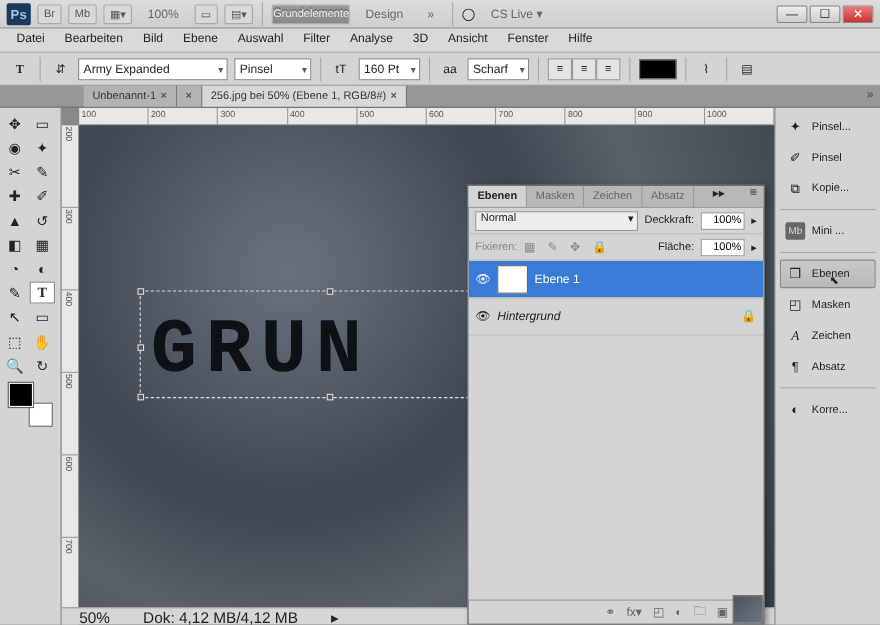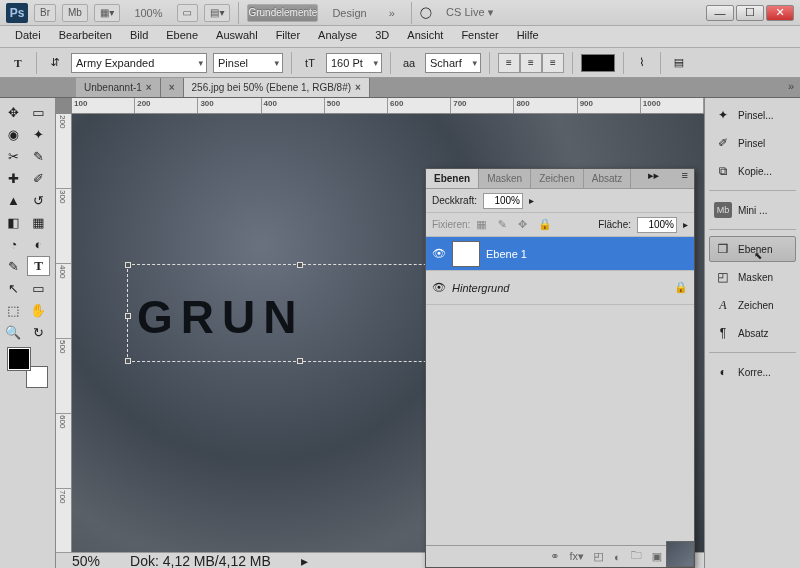--- a/index.html
+++ b/index.html
@@ -45,26 +45,26 @@
 .tool { width: 23px; height: 20px; border: 1px solid transparent; display: flex; align-items: center; justify-content: center; font-size: 13px; }
 .tool.sel { background: #fff; border: 1px solid #888; }
 .fgbg { position: relative; width: 40px; height: 40px; margin: 6px auto; }
 .fg { position: absolute; top: 0; left: 0; width: 22px; height: 22px; background: #000; border: 1px solid #fff; outline: 1px solid #666; }
 .bg { position: absolute; bottom: 0; right: 0; width: 22px; height: 22px; background: #fff; border: 1px solid #666; }
 
 
 .canvas-region { flex: 1; background: #888; position: relative; overflow: hidden; }
 .hruler { position: absolute; top: 0; left: 16px; right: 0; height: 16px; background: #e8e8e8; border-bottom: 1px solid #888; font-size: 8px; display: flex; }
 .htick { position: relative; width: 75px; border-right: 1px solid #999; }
-.htick span { position: absolute; top: 1px; left: 2px; font-size: 8px; color: #555; font-weight: bold; }
+.htick span { position: absolute; top: 1px; left: 2px; font-size: 8px; color: #555; }
 .vruler { position: absolute; top: 16px; left: 0; bottom: 0; width: 16px; background: #e8e8e8; border-right: 1px solid #888; }
 .vtick { height: 75px; border-bottom: 1px solid #999; position: relative; }
 .vtick span { position: absolute; left: 2px; top: 1px; font-size: 8px; color: #555; writing-mode: vertical-lr; }
 .canvas { position: absolute; top: 16px; left: 16px; right: 0; bottom: 16px; background: radial-gradient(circle at 30% 30%, #6a7280, #3e4650 40%, #5a6068 60%, #373d44), linear-gradient(45deg, #4a525c, #6b7683); }
-.canvas-text { position: absolute; top: 176px; left: 65px; font-family: Liberation Sans, sans-serif; font-size: 46px; color: #0e1216; letter-spacing: 8px; font-weight: 900; }
+.canvas-text { position: absolute; top: 166px; left: 65px; font-family: Liberation Mono, monospace; font-size: 70px; color: #0e1216; letter-spacing: 8px; font-weight: 900; }
 .sel-box { position: absolute; top: 150px; left: 55px; width: 340px; height: 98px; border: 1px dashed #ddd; }
 .handle { position: absolute; width: 6px; height: 6px; background: #555; border: 1px solid #ddd; }
 .statusbar { position: absolute; bottom: 0; left: 0; right: 0; height: 16px; background: #d6d6d6; border-top: 1px solid #999; display: flex; align-items: center; font-size: 14px; padding: 0 16px; gap: 30px; }
 
 
 .layers-panel { position: absolute; top: 168px; left: 425px; width: 270px; height: 400px; background: #d4d4d4; border: 1px solid #555; box-shadow: 2px 2px 6px rgba(0,0,0,.4); display: flex; flex-direction: column; }
 .lp-tabs { display: flex; background: #b8b8b8; height: 20px; align-items: stretch; border-bottom: 1px solid #999; }
 .lp-tab { padding: 2px 8px; font-size: 10px; color: #666; border-right: 1px solid #999; display: flex; align-items: center; }
 .lp-tab.active { background: #d4d4d4; color: #222; font-weight: 600; }
 .lp-chev { margin-left: auto; padding: 0 6px; }
@@ -343,20 +343,21 @@
 <div class="layers-panel">
   <div class="lp-tabs">
     <div class="lp-tab active">Ebenen</div>
     <div class="lp-tab">Masken</div>
     <div class="lp-tab">Zeichen</div>
     <div class="lp-tab">Absatz</div>
     <div class="lp-chev">▸▸</div>
     <div class="lp-chev">≡</div>
   </div>
   <div class="lp-row">
+    <div class="lp-combo">Normal</div>
     <span>Deckkraft:</span>
     <input class="lp-numfield" value="100%" style="">
     <span>▸</span>
   </div>
   <div class="lp-row">
     <span style="color:#888">Fixieren:</span>
     <span class="lp-lockicons">▦ ✎ ✥ 🔒</span>
     <span style="margin-left:auto">Fläche:</span>
     <input class="lp-numfield" value="100%" style="">
     <span>▸</span>

